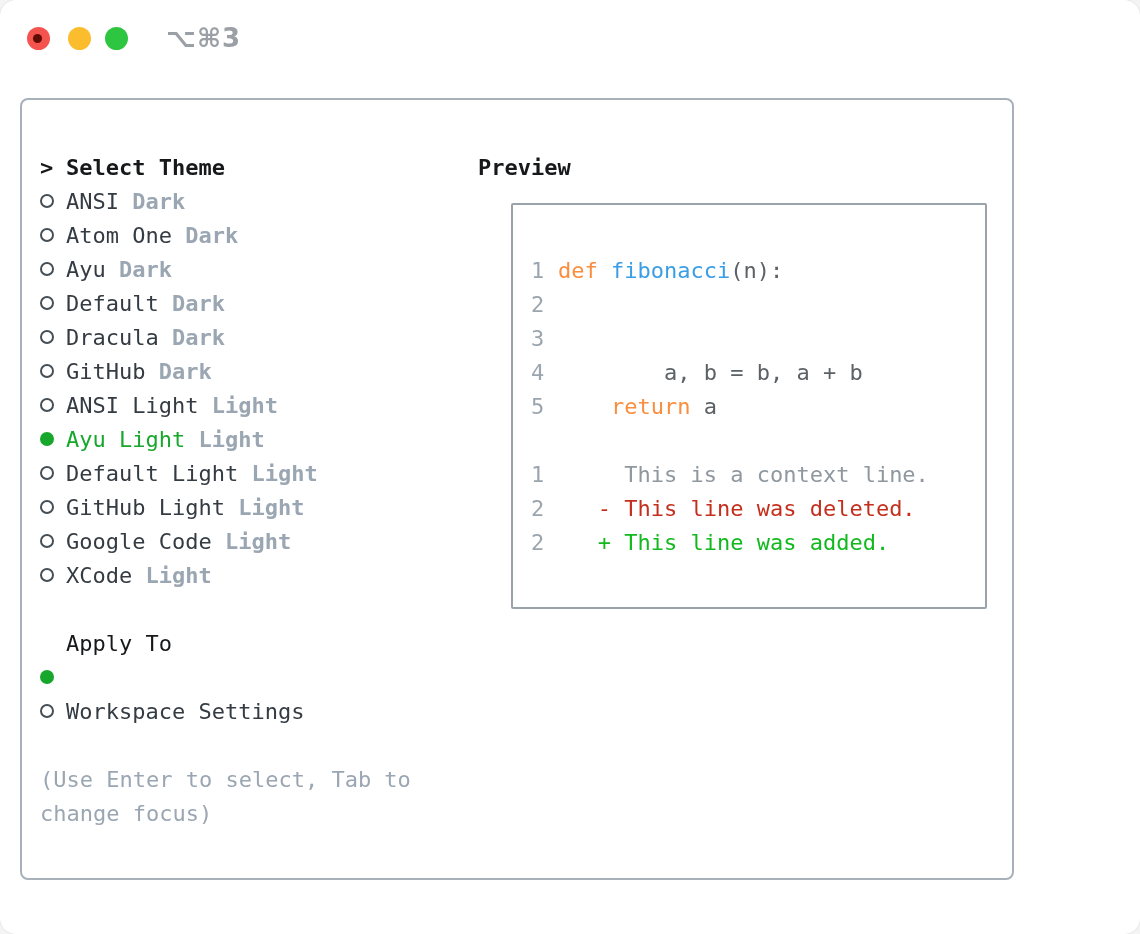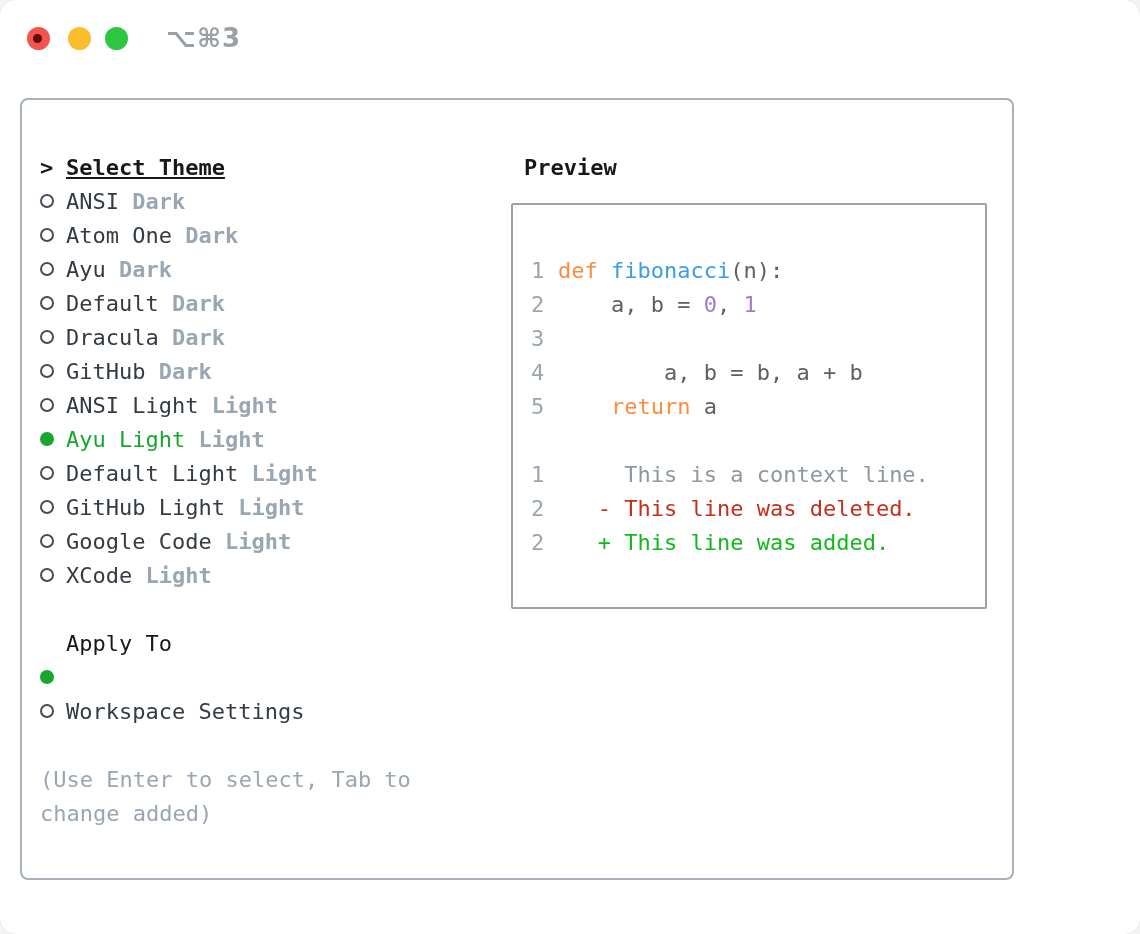--- a/index.html
+++ b/index.html
@@ -44,28 +44,28 @@
   .marker { width: 26px; flex: 0 0 26px; display: flex; align-items: center; }
   .radio {
     width: 14px; height: 14px; border-radius: 50%;
     border: 2px solid var(--radio); background: transparent;
   }
   .radio.selected { background: var(--accent); border-color: var(--accent); }
   .prompt { color: var(--heading); font-weight: bold; font-size: 22px; }
   .row-text { white-space: pre; color: var(--itemfg); }
   .row-text .sel { color: var(--accent); }
   .row-text .variant { color: var(--muted); font-weight: bold; }
-  .heading-text { color: var(--heading); font-weight: bold; white-space: pre; text-decoration: underline; }
+  .heading-text { color: var(--heading); font-weight: bold; white-space: pre; }
   .subheading-text { color: var(--heading); white-space: pre; }
   .left-col { position: absolute; left: 18px; top: 50px; width: 440px; }
   .help-line { color: var(--muted); }
   .blank { height: 34px; }
   
   .preview-title {
-    position: absolute; left: 502px; top: 50px;
+    position: absolute; left: 456px; top: 50px;
     height: 34px; display: flex; align-items: center;
     font-size: 22px; font-weight: bold; color: var(--heading);
   }
   .preview-box {
     position: absolute; left: 489px; top: 103px;
     width: 476px; height: 406px;
     border: 2px solid var(--borderbox);
     border-radius: 2px;
     background: #ffffff;
     padding: 48px 0 0 18px;
@@ -198,33 +198,32 @@
             <span class="marker">
               <span class="radio"></span>
             </span>
             <span class="row-text"><span>Workspace Settings</span></span>
           </div>
         </div>
 
       <div class="blank"></div>
 
       <div class="line help-line">(Use Enter to select, Tab to</div>
-      <div class="line help-line">change added)</div>
+      <div class="line help-line">change focus)</div>
     </div>
 
     <div class="preview-title">Preview</div>
 
     <div class="preview-box" id="preview-box">
         <div class="pline">
           <span class="ln">1</span>
           <span class="content"><span class="c-keyword">def </span><span class="c-func">fibonacci</span><span class="c-fg">(n):</span></span>
         </div>
         <div class="pline">
           <span class="ln">2</span>
-          <span class="content"><span class="c-fg">    a, b = </span><span class="c-num">0</span><span class="c-fg">, </span><span class="c-num">1</span></span>
         </div>
         <div class="pline">
           <span class="ln">3</span>
         </div>
         <div class="pline">
           <span class="ln">4</span>
           <span class="content"><span class="c-fg">        a, b = b, a + b</span></span>
         </div>
         <div class="pline">
           <span class="ln">5</span>

